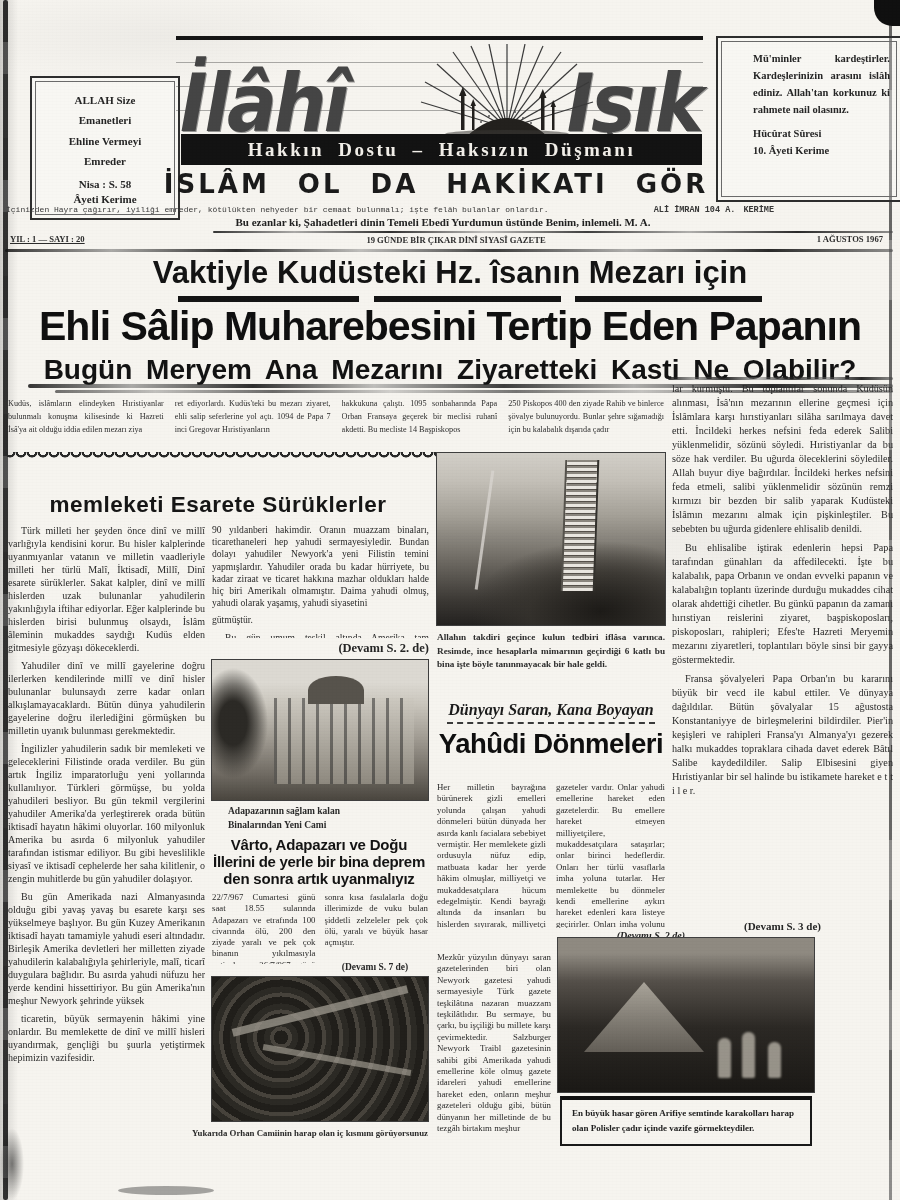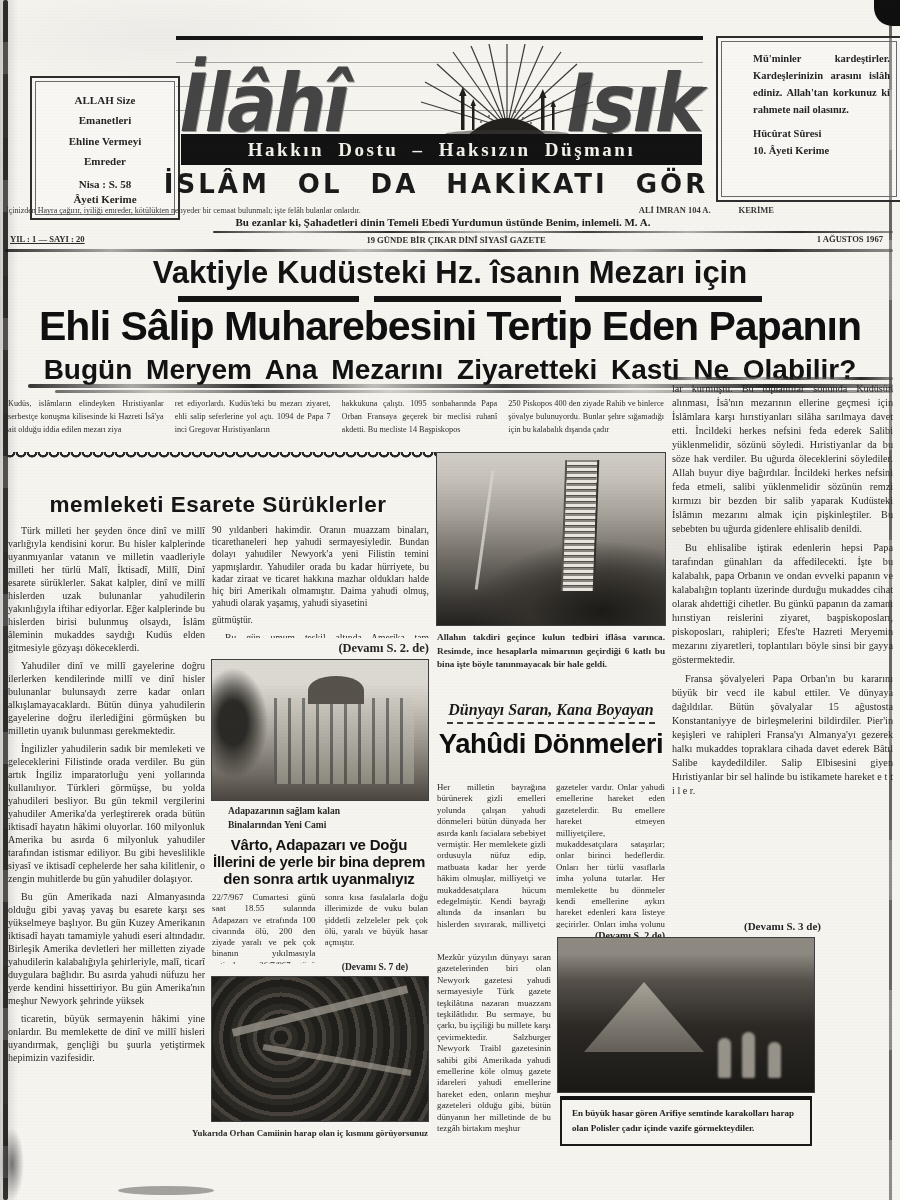--- a/index.html
+++ b/index.html
@@ -44,21 +44,21 @@
   
   #masthead{left:176px;top:36px;width:527px;height:98px;border-top:4px solid #161616;font-style:italic;}
   #masthead .hairline{position:absolute;left:0;width:100%;height:1px;background:rgba(60,60,60,.4);}
   .mast-title{position:absolute;bottom:-8px;font-family:"DejaVu Sans",sans-serif;font-weight:bold;font-size:74px;letter-spacing:-3px;color:#454545;transform:scaleY(1.08);text-shadow:1px 1px 0 rgba(90,90,90,.6);}
   #title-left{left:4px;}
   #title-right{right:2px;}
   #mast-art{left:243px;top:4px;width:176px;height:92px;}
   #tagline-bar{left:181px;top:134px;width:521px;height:31px;background:#131313;color:#f2efe9;
     font-weight:bold;font-size:19px;letter-spacing:2.5px;word-spacing:7px;line-height:31px;text-align:center;}
   #slogan{left:100px;top:169px;width:672px;text-align:center;font-family:"DejaVu Sans",sans-serif;font-weight:bold;font-size:26px;letter-spacing:3px;word-spacing:16px;color:#1b1b1b;white-space:nowrap;}
-  #verse-row{left:6px;top:205px;width:768px;display:flex;gap:28px;font-size:8px;color:#383838;align-items:baseline;}
+  #verse-row{left:6px;top:205px;width:768px;display:flex;gap:8px;font-size:8px;color:#383838;align-items:baseline;font-family:Liberation Mono, monospace;}
   #verse-row .verse{flex:1;}
   #verse-row .ref{font-weight:bold;font-size:8.5px;white-space:nowrap;}
   #motto-row{left:120px;top:216px;width:646px;text-align:center;font-weight:bold;font-size:11px;color:#222;}
   #rule-a{left:213px;top:231px;width:680px;height:2px;}
   #dateline{left:6px;top:234px;width:887px;height:13px;font-weight:bold;font-size:8.6px;color:#2c2c2c;}
   #dateline .issue{position:absolute;left:4px;top:0;text-decoration:underline;}
   #dateline .freq{position:absolute;left:290px;width:320px;text-align:center;top:1px;}
   #dateline .date{position:absolute;right:10px;top:0;}
   #rule-b{left:5px;top:249px;width:888px;height:3px;}
 
@@ -117,21 +117,21 @@
   #photo1 .tower{position:absolute;left:56%;top:4%;width:30px;height:76%;transform:skewX(-2deg);
     background:repeating-linear-gradient(0deg,#e9e6e0 0 3px,#8b877f 3px 5px,#544f49 5px 6px);box-shadow:2px 0 0 #33312d, -2px 0 0 #55524c;}
   #photo1 .pole{position:absolute;left:20%;top:10%;width:3px;height:70%;background:#d8d5cf;transform:rotate(8deg);opacity:.8;}
   #cap1{left:437px;top:631px;width:228px;height:62px;overflow:hidden;font-size:9.2px;line-height:13.5px;text-align:justify;font-weight:bold;color:#2d2d2d;}
 
   #dk{left:437px;top:701px;width:228px;text-align:center;font-style:italic;font-weight:bold;font-size:16px;color:#1c1c1c;white-space:nowrap;}
   #dk-rule{left:447px;top:722px;width:208px;height:0;border-bottom:2px dashed #3a3a3a;}
   #dh{left:437px;top:728px;width:228px;text-align:center;font-family:"Liberation Sans",sans-serif;font-weight:bold;font-size:27.5px;letter-spacing:-.5px;color:#0f0f0f;white-space:nowrap;}
   #d-cols{left:437px;top:782px;width:228px;display:flex;gap:10px;}
   #d-cols .dcol{flex:1;height:146px;overflow:hidden;font-size:8.8px;line-height:11.4px;text-align:justify;}
-  #d-devami{left:549px;top:930px;width:116px;text-align:right;font-size:10px;font-weight:bold;}
+  #d-devami{left:569px;top:930px;width:116px;text-align:right;font-size:10px;font-weight:bold;font-style:italic;}
   #d-tail{left:437px;top:952px;width:114px;height:208px;overflow:hidden;font-size:8.8px;line-height:11.4px;text-align:justify;}
 
   #photo4{left:558px;top:938px;width:256px;height:154px;
     background:linear-gradient(180deg,#8f8a81 0 10%,#55504a 28%,#2c2925 58%,#1b1916 100%);}
   #photo4 .tent{position:absolute;left:26px;top:44px;width:120px;height:70px;background:linear-gradient(180deg,#b8b3a8,#6e6961);clip-path:polygon(50% 0,100% 100%,0 100%);opacity:.85;}
   #photo4 .fig1,#photo4 .fig2,#photo4 .fig3{position:absolute;bottom:14px;width:13px;height:40px;border-radius:6px 6px 2px 2px;background:#b5b0a5;filter:blur(1px);opacity:.8;}
   #photo4 .fig1{left:160px;} #photo4 .fig2{left:184px;height:46px;} #photo4 .fig3{left:210px;height:36px;}
   #capbox4{left:560px;top:1096px;width:252px;height:50px;border:2px solid #1a1a1a;border-top:4px solid #111;padding:6px 10px;box-sizing:border-box;font-weight:bold;font-size:9px;line-height:15px;color:#222;}
 
   
@@ -233,21 +233,21 @@
 
   <div class="abs sans" id="kicker">Vaktiyle Kudüsteki Hz. îsanın Mezarı için</div>
   <div class="abs kick-rule" id="kick-underline"></div>
   <div class="abs sans" id="headline">Ehli Sâlip Muharebesini Tertip Eden Papanın</div>
   <div class="abs sans" id="subhead">Bugün Meryem Ana Mezarını Ziyaretteki Kasti Ne Olabilir?</div>
 
   <div class="abs smudge" id="smudge1"></div>
   <div class="abs smudge" id="smudge2"></div>
 
   <div class="abs" id="intro">
-    <div class="icol">Kudüs, islâmların elindeyken Hıristiyanlar serbestçe konuşma kilisesinde ki Hazreti İsâ'ya ait olduğu iddia edilen mezarı ziya</div>
+    <div class="icol">Kudüs, islâmların elindeyken Hıristiyanlar bulunmalı konuşma kilisesinde ki Hazreti İsâ'ya ait olduğu iddia edilen mezarı ziya</div>
     <div class="icol">ret ediyorlardı. Kudüs'teki bu mezarı ziyaret, ehli salip seferlerine yol açtı. 1094 de Papa 7 inci Gregovar Hıristiyanların</div>
     <div class="icol">hakkukuna çalıştı. 1095 sonbaharında Papa Orban Fransaya geçerek bir meclisi ruhanî akdetti. Bu mecliste 14 Başpiskopos</div>
     <div class="icol">250 Piskopos 400 den ziyade Rahib ve binlerce şövalye bulunuyordu. Bunlar şehre sığamadığı için bu kalabalık dışarıda çadır</div>
   </div>
   <div class="abs wavy" id="wavy-main"></div>
 
   <div class="abs sans" id="lh2">memleketi Esarete Sürüklerler</div>
   <div class="abs bodycol" id="lcol1">
     <p>Türk milleti her şeyden önce dinî ve millî varlığıyla kendisini korur. Bu hisler kalplerinde uyanmıyanlar vatanın ve milletin vaadleriyle milleti her türlü Malî, İktisadî, Millî, Dinî esarete sürüklerler. Sakat kalpler, dinî ve millî hislerden uzak bulunanlar yahudilerin yakınlığıyla iftihar ediyorlar. Eğer kalplerinde bu hislerden birisi bulunmuş olsaydı, İslâm âleminin mukaddes saydığı Kudüs elden gitmesiyle gözyaşı dökeceklerdi.</p>
     <p>Yahudiler dinî ve millî gayelerine doğru ilerlerken kendilerinde millî ve dinî hisler bulunanlar bulunsaydı zerre kadar onları alkışlamayacaklardı. Bütün dünya yahudilerin gayelerine doğru ilerlediğini görmüşken bu milletin uyanık bulunması gerekmektedir.</p>

